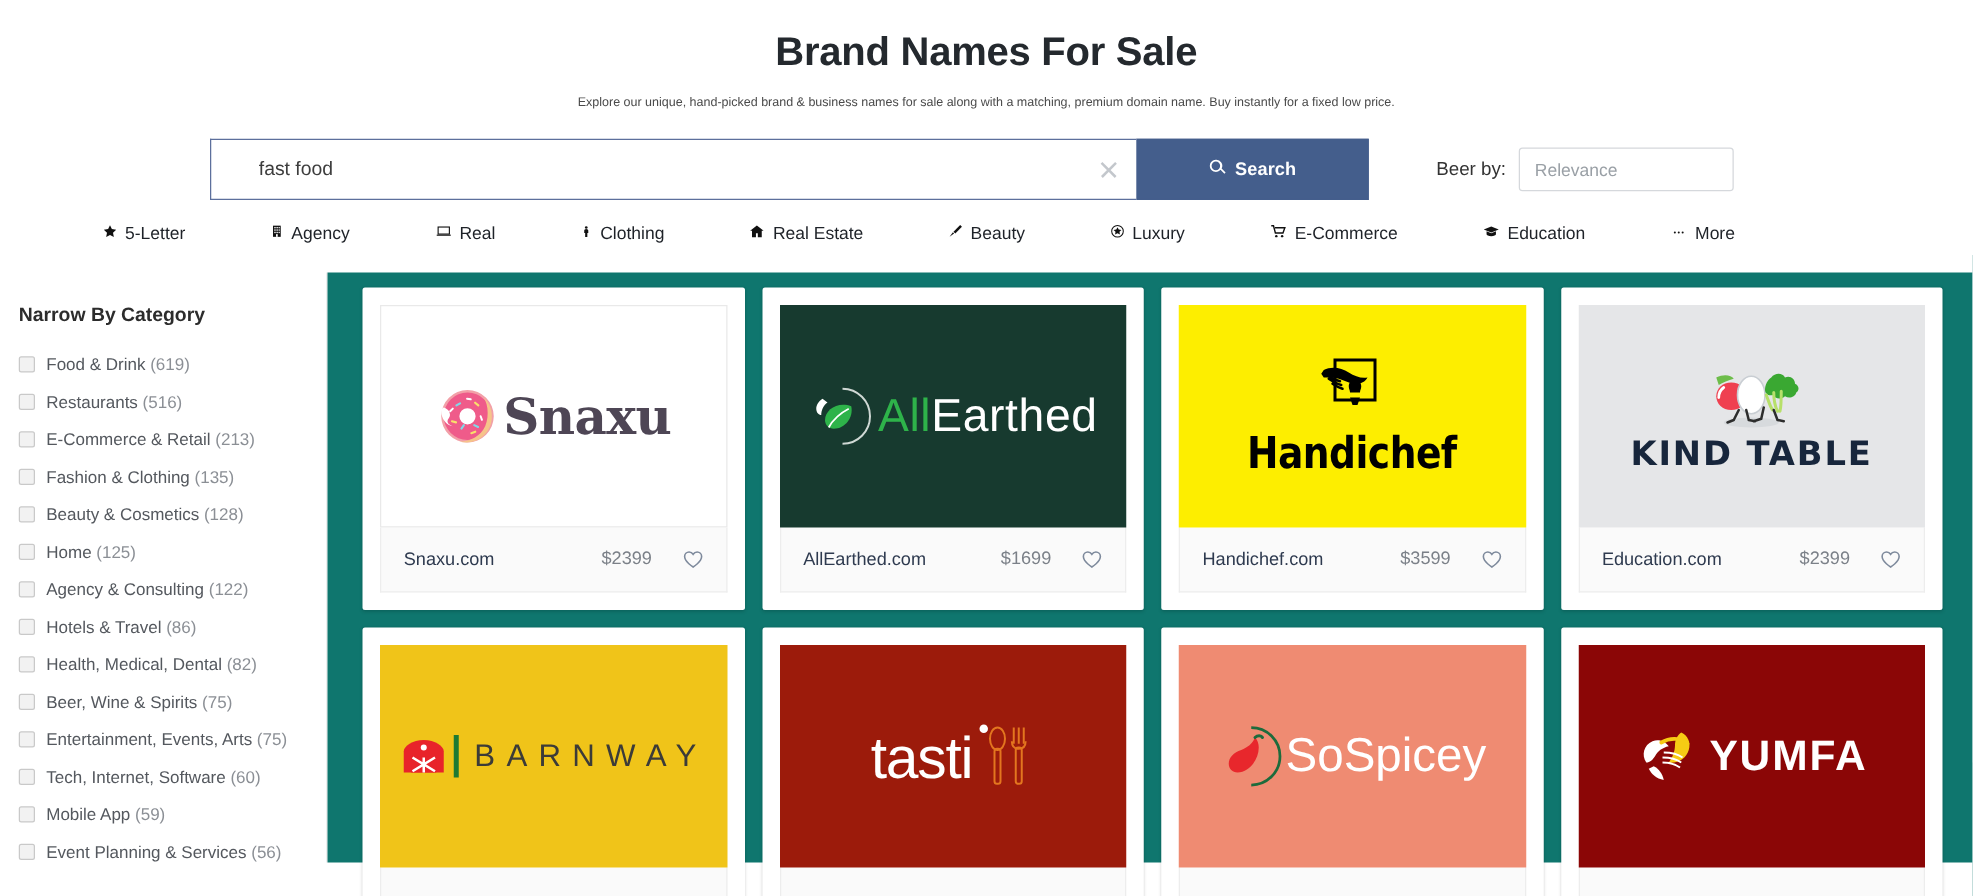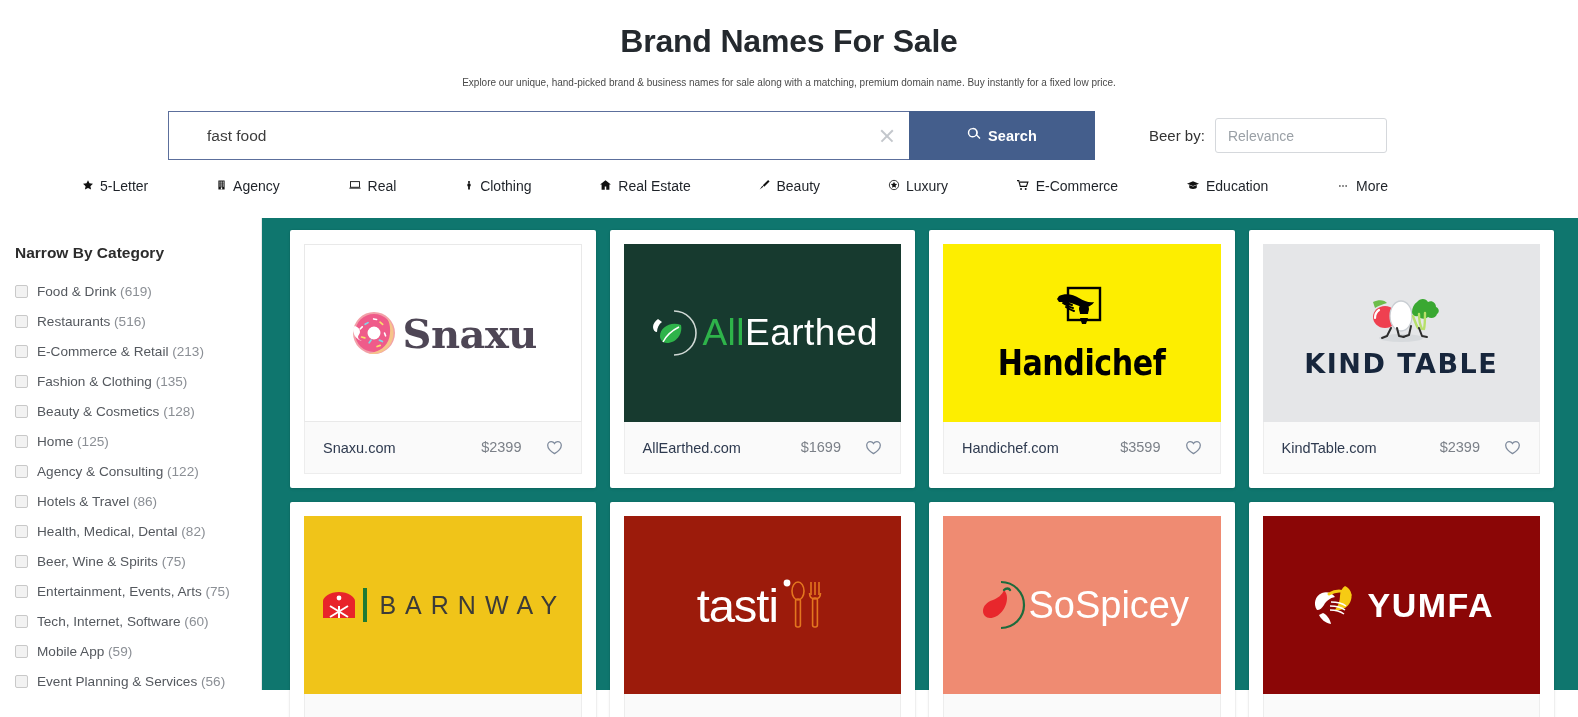--- a/index.html
+++ b/index.html
@@ -441,21 +441,21 @@
                   <path d="M62 14c3-4 9-4 11 0 4-2 8 1 8 5 3 1 4 5 1 7-1 4-6 5-9 3-3 3-8 2-10-1-3 1-6-1-6-4 0-4 2-8 5-10z" fill="#3aa832"></path>
                   <path d="M64 26c0 6 1 11 3 15M70 25c0 7 0 12-1 16M58 28c2 5 3 9 5 12" stroke="#b7e06a" stroke-width="2.4" fill="none" stroke-linecap="round"></path>
                   <g stroke="#2d2d2d" stroke-width="2" stroke-linecap="round" fill="none">
                     <path d="M36 40l-4 8M32 48l-5 2M42 40l2 8M44 48l5 1M56 38l-2 9M54 47l-6 2M64 40l3 8M67 48l5 1"></path>
                   </g>
                 </svg>
                 <div class="kt-text">KIND TABLE</div>
               </div>
             </div>
             <div class="card-foot">
-              <span class="dom-name">KindTable.com</span>
+              <span class="dom-name">Education.com</span>
               <span class="price-wrap">
                 <span class="price">$2399</span>
                 <span class="heart"><svg viewBox="0 0 20 18">
                     <path d="M10 16.2S2 11.3 2 6.3C2 3.9 3.9 2 6.2 2c1.6 0 3 .9 3.8 2.2C10.8 2.9 12.2 2 13.8 2 16.1 2 18 3.9 18 6.3c0 5-8 9.9-8 9.9z" fill="none" stroke="#7e8a9c" stroke-width="1.5"></path>
                   </svg></span>
               </span>
             </div>
           </div>
           <div class="card">
             <div class="tile" style="background:#f0c419;">

